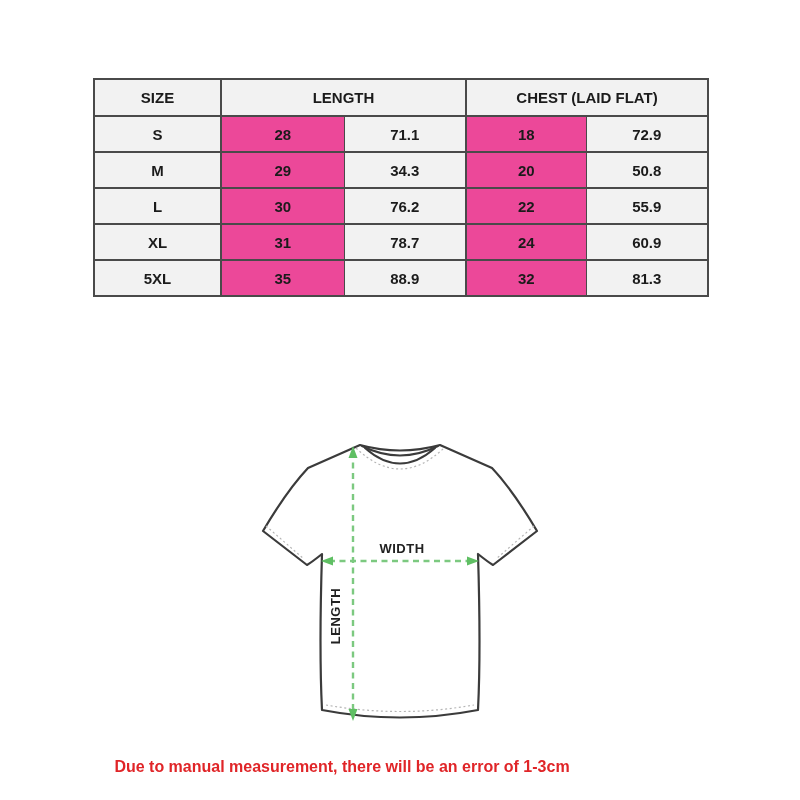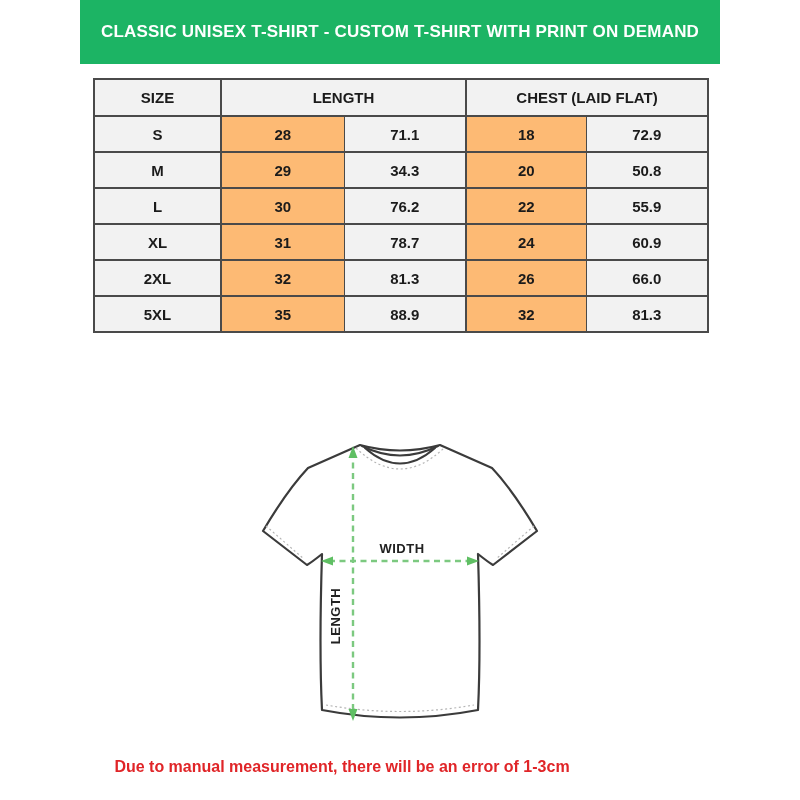--- a/index.html
+++ b/index.html
@@ -24,21 +24,21 @@
     border-collapse:collapse; table-layout:fixed;
   }
   .size-table th, .size-table td {
     border:2px solid var(--border); text-align:center; vertical-align:middle;
     font-size:15px; font-weight:bold; color:#1b1b1b; padding:0;
   }
   .size-table thead tr { height:37px; }
   .size-table tbody tr { height:36px; }
   .size-table thead th { background:var(--cellgray); }
   .size-table tbody th { background:var(--cellgray); }
-  td.val-in  { background:#fdba74; border-right-width:1px; }
+  td.val-in  { background:#ec4899; border-right-width:1px; }
   td.val-cm  { background:var(--cellgray); border-left-width:1px; }
   td.group-start { border-left-width:2px;margin-left:36px; }
   
   .diagram { position:absolute; left:250px; top:438px; width:300px; height:310px; }
   .shirt-path { fill:#ffffff; stroke:#3b3b3b; stroke-width:2.2;
                 stroke-linejoin:round; stroke-linecap:round; }
   .collar-line { fill:none; stroke:#3b3b3b; stroke-width:2; stroke-linecap:round; }
   .stitch { fill:none; stroke:#b5b5b5; stroke-width:1.2; stroke-dasharray:2,2.6; }
   .arrow-dash { stroke:var(--arrow); stroke-width:2.4; stroke-dasharray:6,4.5; fill:none; }
   .arrow-head { fill:var(--arrow-head); stroke:none; }
@@ -48,23 +48,20 @@
   .note {
     position:absolute; left:0; top:758px; width:684px; text-align:center;
     color:var(--red); font-size:16px; font-weight:bold;
   }
 </style>
 </head>
 <body>
 
 <div class="page" style="--green: #1cb464; --red: #e02528; --arrow: #7cc980; --arrow-head: #5fbf63; --cellgray: #f2f2f2; --border: #4a4a4a;">
 
-  <header class="banner">
-    <h1>CLASSIC UNISEX T-SHIRT - CUSTOM T-SHIRT WITH PRINT ON DEMAND</h1>
-  </header>
 
   <table class="size-table">
     <colgroup>
       <col style="width:127px">
         <col style="width:123px">
         <col style="width:122px">
       <col style="width:120px">
         <col style="width:122px">
     </colgroup>
     <thead>
@@ -95,27 +92,20 @@
           <td class="val-cm">76.2</td>
           <td class="val-in group-start">22</td>
           <td class="val-cm">55.9</td>
         </tr>
         <tr>
           <th>XL</th>
           <td class="val-in">31</td>
           <td class="val-cm">78.7</td>
           <td class="val-in group-start">24</td>
           <td class="val-cm">60.9</td>
-        </tr>
-        <tr>
-          <th>2XL</th>
-          <td class="val-in">32</td>
-          <td class="val-cm">81.3</td>
-          <td class="val-in group-start">26</td>
-          <td class="val-cm">66.0</td>
         </tr>
         <tr>
           <th>5XL</th>
           <td class="val-in">35</td>
           <td class="val-cm">88.9</td>
           <td class="val-in group-start">32</td>
           <td class="val-cm">81.3</td>
         </tr>
       </tbody>
   </table>

